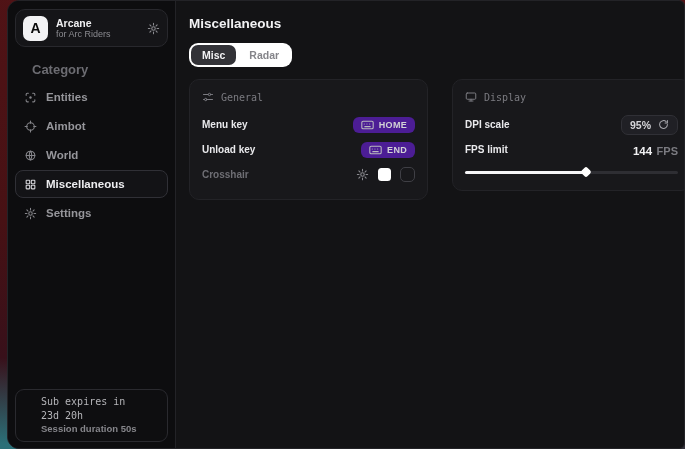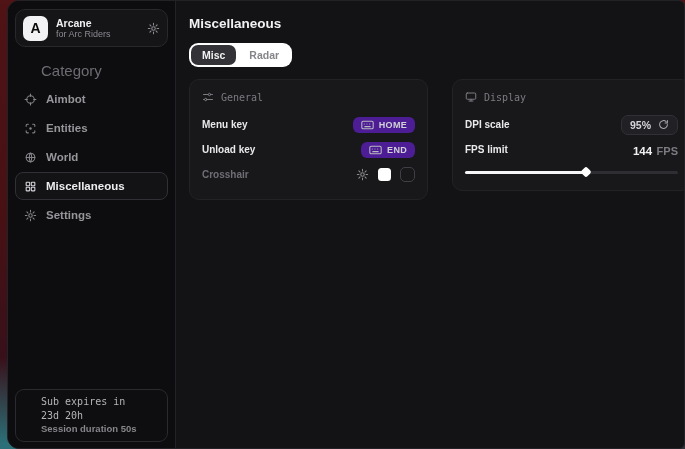--- a/index.html
+++ b/index.html
@@ -27,21 +27,21 @@
   }
   .brand-logo {
     width:25px; height:25px; border-radius:7px; background:#f2f2f4;
     color:#0a0a0a; font-weight:bold; font-size:14px;
     display:flex; align-items:center; justify-content:center; flex:0 0 25px;
   }
   .brand-text { flex:1; min-width:0; }
   .brand-title { font-size:10.5px; font-weight:bold; color:#f0f0f2; line-height:12px; }
   .brand-sub { font-size:9px; color:#8b8b90; line-height:11px; }
   .brand-gear { color:#8b8b90; display:flex; }
-  .cat-label { margin:15px 0 6px 26px; font-size:15px; color:#6c6c72; }
+  .cat-label { margin:15px 0 6px 17px; font-size:13px; color:#6c6c72;font-weight:bold; }
   .nav-item {
     display:flex; align-items:center; gap:9px; height:28px; margin-bottom:1px;
     padding:0 8px; border:1px solid transparent; border-radius:8px;
     color:#96969b; font-size:11.5px; font-weight:600; cursor:pointer;
   }
   .nav-item .nicon { display:flex; color:#85858a; }
   .nav-item.active { background:#131316; border-color:#303036; color:#ededf0; }
   .nav-item.active .nicon { color:#d8d8dc; }
   .footer-card {
     position:absolute; left:7px; right:7px; bottom:6px;
@@ -127,35 +127,35 @@
           <path d="M12 2.5v3M12 18.5v3M2.5 12h3M18.5 12h3M5.3 5.3l2.1 2.1M16.6 16.6l2.1 2.1M18.7 5.3l-2.1 2.1M7.4 16.6l-2.1 2.1"></path>
         </svg>
       </span>
     </div>
 
     <div class="cat-label">Category</div>
 
     <div class="nav-item">
       <span class="nicon">
         <svg width="13" height="13" viewBox="0 0 24 24" fill="none" stroke="currentColor" stroke-width="2" stroke-linecap="round">
+          <path d="M4 8V6a2 2 0 0 1 2-2h2M16 4h2a2 2 0 0 1 2 2v2M20 16v2a2 2 0 0 1-2 2h-2M8 20H6a2 2 0 0 1-2-2v-2"></path>
+          <circle cx="12" cy="12" r="2.2" fill="currentColor" stroke="none"></circle>
+        </svg>
+      </span>
+      <span>Entities</span>
+    </div>
+
+    <div class="nav-item">
+      <span class="nicon">
+        <svg width="13" height="13" viewBox="0 0 24 24" fill="none" stroke="currentColor" stroke-width="2" stroke-linecap="round">
           <circle cx="12" cy="12" r="7"></circle>
             <path d="M12 2v4M12 18v4M2 12h4M18 12h4"></path>
         </svg>
       </span>
       <span>Aimbot</span>
-    </div>
-
-    <div class="nav-item">
-      <span class="nicon">
-        <svg width="13" height="13" viewBox="0 0 24 24" fill="none" stroke="currentColor" stroke-width="2" stroke-linecap="round">
-          <path d="M4 8V6a2 2 0 0 1 2-2h2M16 4h2a2 2 0 0 1 2 2v2M20 16v2a2 2 0 0 1-2 2h-2M8 20H6a2 2 0 0 1-2-2v-2"></path>
-          <circle cx="12" cy="12" r="2.2" fill="currentColor" stroke="none"></circle>
-        </svg>
-      </span>
-      <span>Entities</span>
     </div>
 
     <div class="nav-item">
       <span class="nicon">
         <svg width="13" height="13" viewBox="0 0 24 24" fill="none" stroke="currentColor" stroke-width="2" stroke-linecap="round">
           <circle cx="12" cy="12" r="8"></circle>
             <path d="M4 12h16M12 4c3 2.6 3 13.4 0 16M12 4c-3 2.6-3 13.4 0 16"></path>
         </svg>
       </span>
       <span>World</span>

